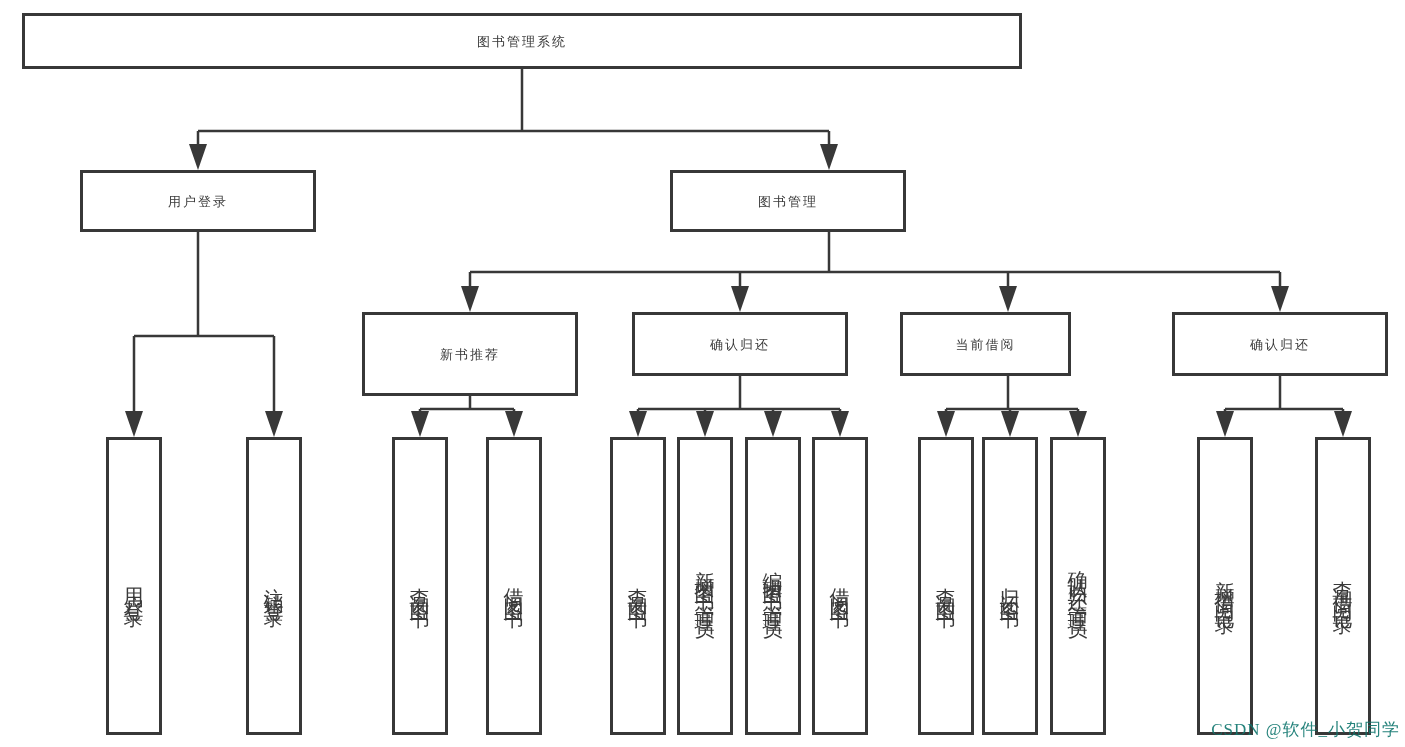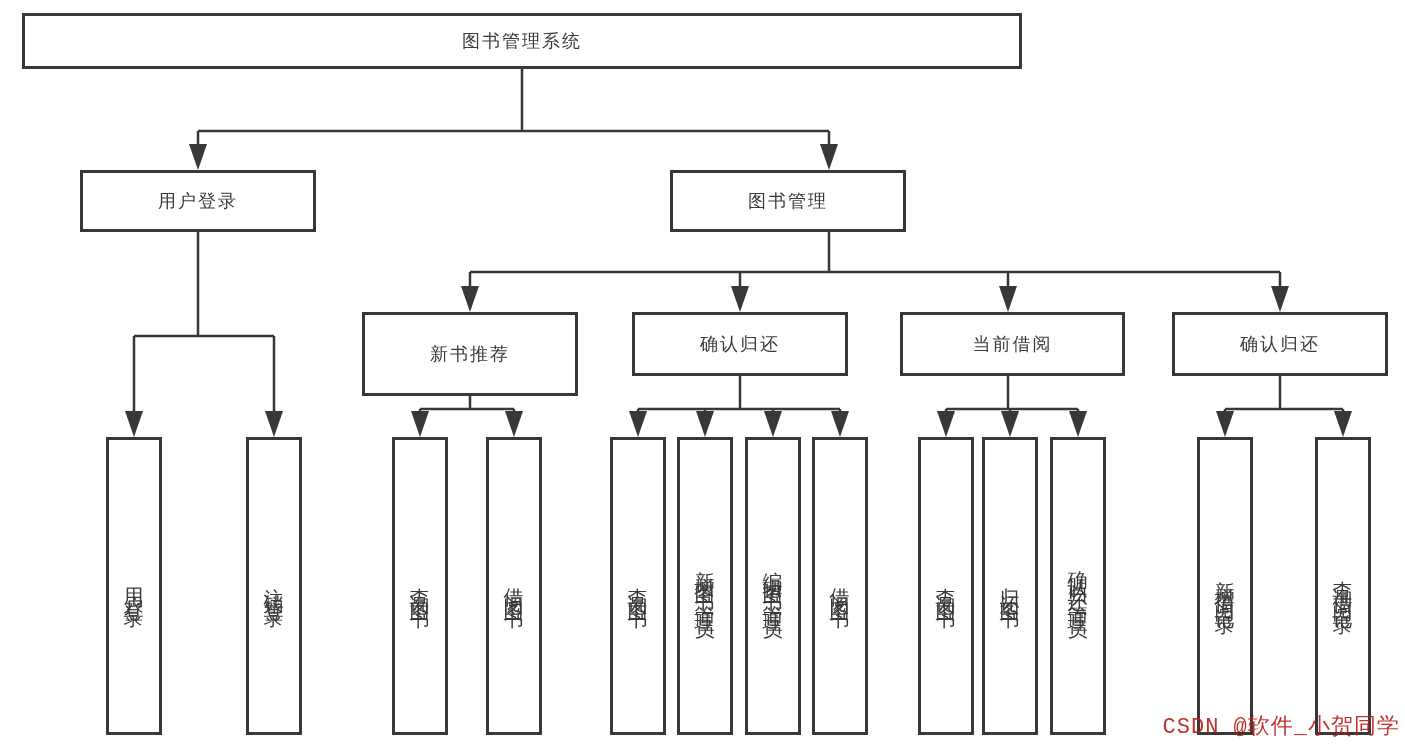--- a/index.html
+++ b/index.html
@@ -27,42 +27,42 @@
   }
   .box {
     position: absolute;
     box-sizing: border-box;
     border: 3px solid #383838;
     background: #ffffff;
     color: #3a3a3a;
     display: flex;
     align-items: center;
     justify-content: center;
-    font-size: 18px;
+    font-size: 13px;
     letter-spacing: 2px;
     text-align: center;
     line-height: 1;
   }
   .vbox {
     writing-mode: vertical-rl;
     text-orientation: mixed;
     font-size: 20px;
     letter-spacing: 7px;
     padding: 6px 0;
   }
   .watermark {
     position: absolute;
     right: 5px;
     bottom: 6px;
-    font-size: 22px;
+    font-size: 17px;
     letter-spacing: 1px;
-    color: #b91c1c;
+    color: #0f766e;
     opacity: 0.9;
     z-index: 10;
-    font-family: Liberation Mono, monospace;
+    font-family: Liberation Serif, serif;
   }
 </style>
 </head>
 <body>
 
 <div class="stage">
 
   <svg class="connectors" width="1405" height="747" viewBox="0 0 1405 747">
     <path d="M522 69 V131 M198 131 H829 M198 131 V148 M829 131 V148
              M198 232 V336 M134 336 H274 M134 336 V415 M274 336 V415
@@ -94,21 +94,21 @@
     </g>
   </svg>
 
   <div class="box" style="left:22px; top:13px; width:1000px; height:56px;">图书管理系统</div>
 
   <div class="box" style="left:80px; top:170px; width:236px; height:62px;">用户登录</div>
   <div class="box" style="left:670px; top:170px; width:236px; height:62px;">图书管理</div>
 
   <div class="box" style="left:362px; top:312px; width:216px; height:84px;">新书推荐</div>
   <div class="box" style="left:632px; top:312px; width:216px; height:64px;">确认归还</div>
-  <div class="box" style="left:900px; top:312px; width:225px; height:64px;">当前借阅</div>
+  <div class="box" style="left:900px; top:312px; width:171px; height:64px;">当前借阅</div>
   <div class="box" style="left:1172px; top:312px; width:216px; height:64px;">确认归还</div>
 
   <div class="box vbox" style="left:106px; top:437px; width:56px; height:298px;">用户登录</div>
   <div class="box vbox" style="left:246px; top:437px; width:56px; height:298px;">注销登录</div>
 
   <div class="box vbox" style="left:392px; top:437px; width:56px; height:298px;">查询图书</div>
   <div class="box vbox" style="left:486px; top:437px; width:56px; height:298px;">借阅图书</div>
 
   <div class="box vbox" style="left:610px; top:437px; width:56px; height:298px;">查询图书</div>
   <div class="box vbox" style="left:677px; top:437px; width:56px; height:298px;">新增图书（管理员）</div>

